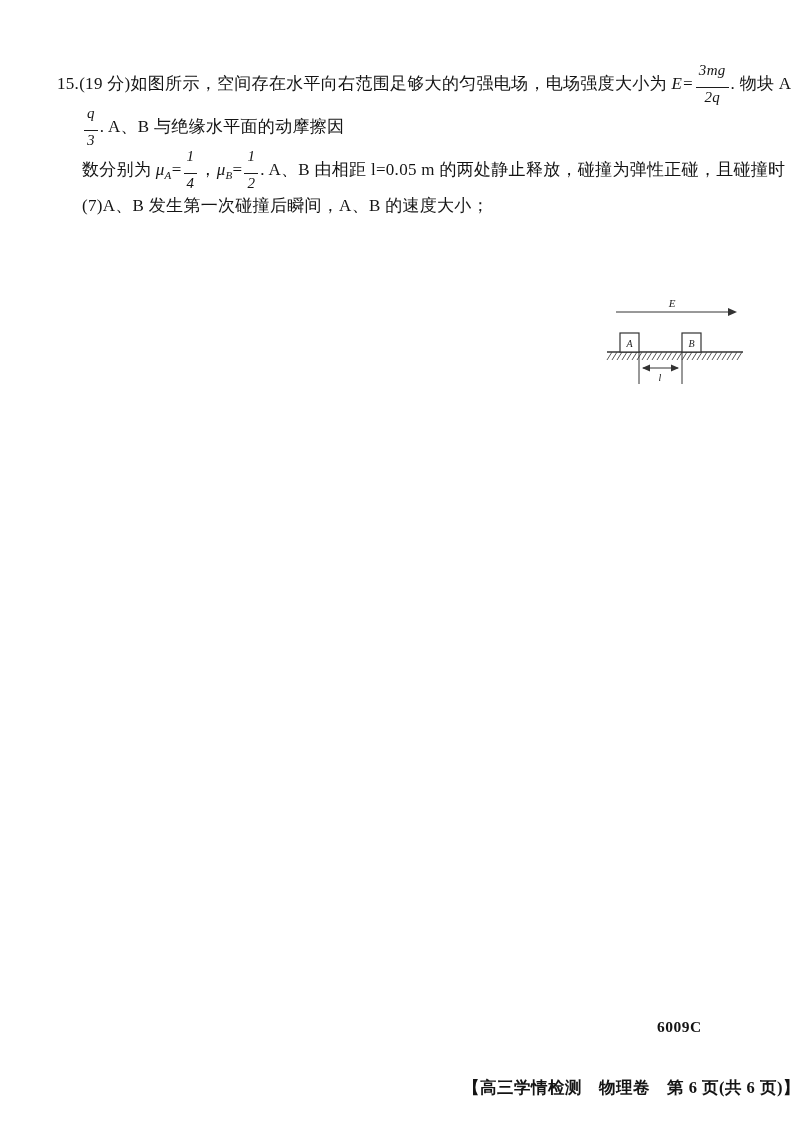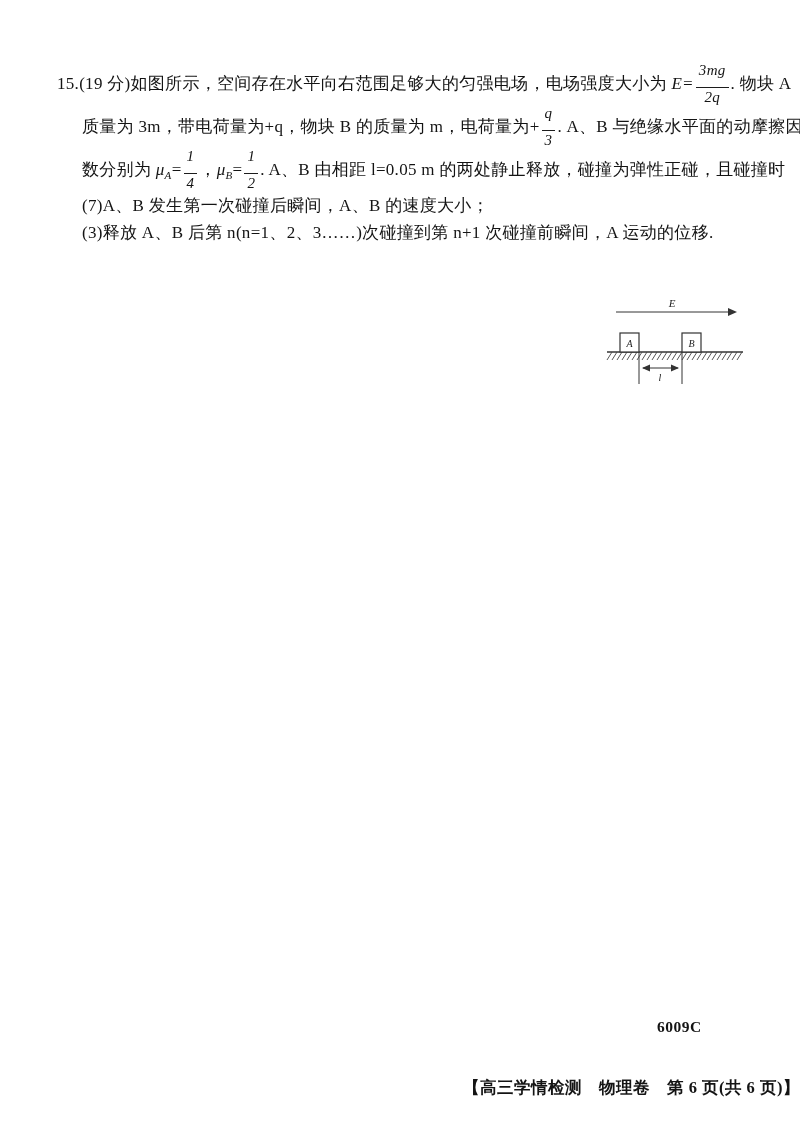--- a/index.html
+++ b/index.html
@@ -69,27 +69,26 @@
     line-height: 20px;
   }
 </style>
 </head>
 <body>
 
 <div class="problem">
 
   <div class="line fl44"><span>15.(19 分)如图所示，空间存在水平向右范围足够大的匀强电场，电场强度大小为 </span><span class="mvar">E=</span><span class="frac"><span class="num">3mg</span><span class="den">2q</span></span><span>. 物块 A</span></div>
 
-  <div class="line fl42 hang"><span>质量为 3m，带电荷量为+q，物块 B 的质量为 m，电荷量为+</span><span class="frac"><span class="num">q</span><span class="den">3</span></span><span>. A、B 与绝缘水平面的动摩擦因</span></div>
+  <div class="line fl42 hang"><span class="frac"><span class="num">q</span><span class="den">3</span></span><span>. A、B 与绝缘水平面的动摩擦因</span></div>
 
   <div class="line fl44 hang"><span>数分别为 </span><span class="mvar">μ</span><sub class="vsub">A</sub><span>=</span><span class="frac"><span class="num">1</span><span class="den">4</span></span><span>，</span><span class="mvar">μ</span><sub class="vsub">B</sub><span>=</span><span class="frac"><span class="num">1</span><span class="den">2</span></span><span>. A、B 由相距 l=0.05 m 的两处静止释放，碰撞为弹性正碰，且碰撞时</span></div>
 
 
   <div class="line pl hang">(7)A、B 发生第一次碰撞后瞬间，A、B 的速度大小；</div>
-  <div class="line pl28 hang">(3)释放 A、B 后第 n(n=1、2、3……)次碰撞到第 n+1 次碰撞前瞬间，A 运动的位移.</div>
 
 </div>
 
 <svg class="diagram" viewBox="0 0 150 92" xmlns="http://www.w3.org/2000/svg">
 
   <line x1="16" y1="16" x2="129" y2="16" stroke="#333" stroke-width="1"></line>
   <polygon points="128,12 137,16 128,20" fill="#333"></polygon>
   <text x="72" y="11" text-anchor="middle" font-size="11" font-style="italic" font-family="Liberation Serif, DejaVu Serif, serif" fill="#222">E</text>
 
   <line x1="7" y1="56" x2="143" y2="56" stroke="#333" stroke-width="1.3"></line>

